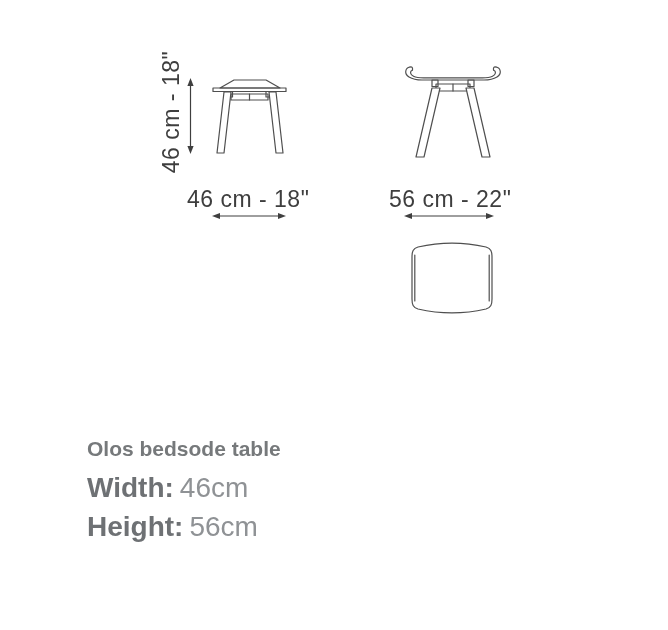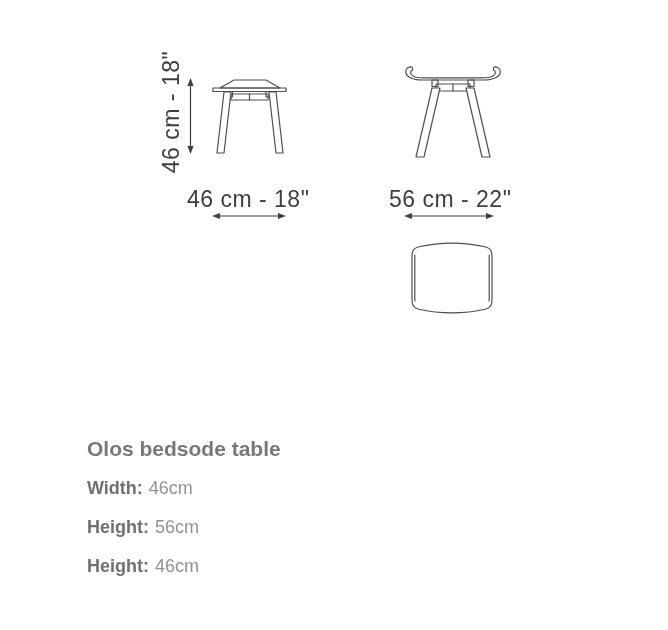--- a/index.html
+++ b/index.html
@@ -25,21 +25,21 @@
   }
   .dim-text.vertical{
     transform:rotate(-90deg);
     transform-origin:center center;
   }
   .specs{position:absolute;left:87px;top:437px;}
   .specs-title{
     font-size:21px;font-weight:700;color:#76797b;
     line-height:24px;margin:0 0 15px 0;
   }
-  .spec-row{margin:0 0 15px 0;line-height:24px;font-size:18px;}
+  .spec-row{margin:0 0 15px 0;line-height:24px;font-size:28px;}
   .spec-label{font-weight:700;color:#6e7174;}
   .spec-value{font-weight:400;color:#8f9295;margin-left:6px;}
 </style>
 </head>
 <body>
 
 <div class="canvas">
 
   <svg class="view" style="left:210px;top:76px;" width="80" height="80" viewBox="0 0 80 80">
 
@@ -105,18 +105,15 @@
   </svg>
 
   <div class="specs">
     <div class="specs-title">Olos bedsode table</div>
     <p class="spec-row">
       <span class="spec-label">Width:</span><span class="spec-value">46cm</span>
     </p>
     <p class="spec-row">
       <span class="spec-label">Height:</span><span class="spec-value">56cm</span>
     </p>
-    <p class="spec-row">
-      <span class="spec-label">Height:</span><span class="spec-value">46cm</span>
-    </p>
   </div>
 
 </div>
 
 </body></html>

